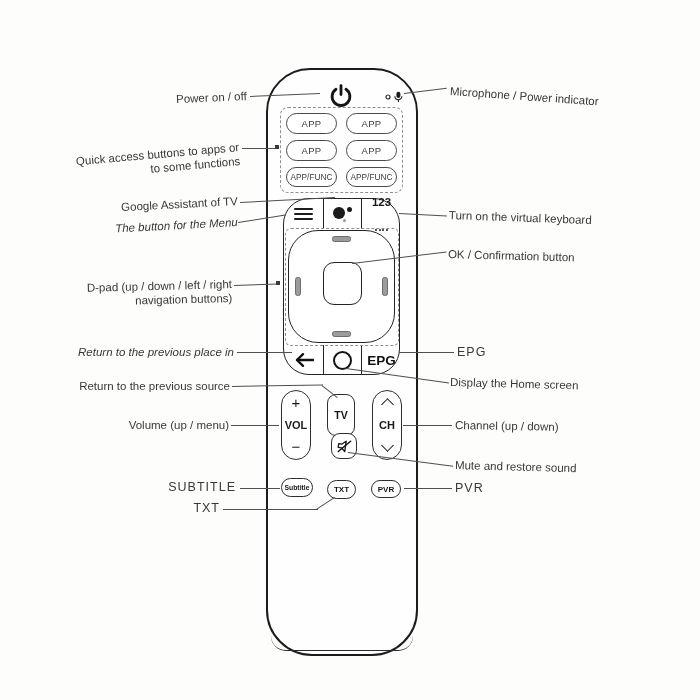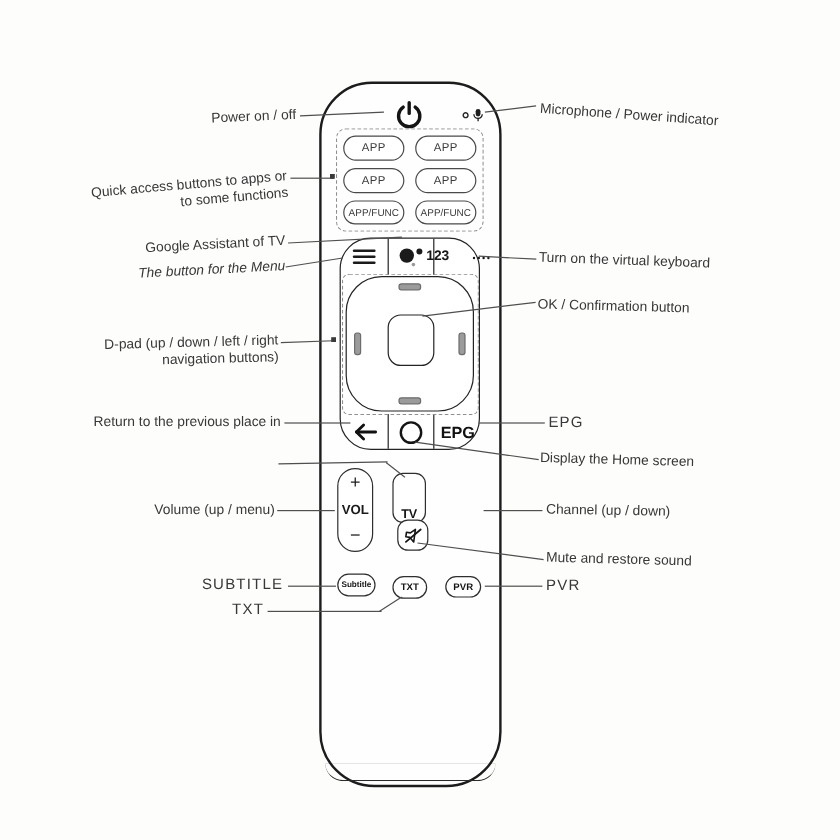--- a/index.html
+++ b/index.html
@@ -63,21 +63,21 @@
   .menu-bars{display:flex;flex-direction:column;gap:2.6px;}
   .menu-bars i{display:block;width:19px;height:2.6px;background:#1b1b1b;border-radius:1px;}
 
   
   .assist{position:relative;width:22px;height:18px;}
   .assist .b1{position:absolute;left:1px;top:2px;width:12px;height:12px;border-radius:50%;background:#1b1b1b;}
   .assist .b2{position:absolute;left:15px;top:2px;width:5px;height:5px;border-radius:50%;background:#1b1b1b;}
   .assist .b3{position:absolute;left:11px;top:14px;width:3.4px;height:3.4px;border-radius:50%;background:#9a9a9a;}
 
   
-  .kbd123{display:flex;flex-direction:row;align-items:center;gap:20px;}
+  .kbd123{display:flex;flex-direction:column;align-items:center;gap:20px;}
   .kbd123 .num{font-size:11.5px;font-weight:bold;color:#181818;line-height:11px;}
   .kbd123 .dots{display:flex;gap:1.8px;margin-top:1.5px;}
   .kbd123 .dots i{width:2px;height:2px;background:#181818;border-radius:50%;display:block;}
 
   
   #dpad-dash{position:absolute;left:1px;top:29px;width:114px;height:118px;box-sizing:border-box;border:1.2px dashed #8f8f8f;border-radius:6px;}
   #dpad{position:absolute;left:4px;top:31px;width:107px;height:113px;box-sizing:border-box;border:1.6px solid #242424;border-radius:30px;background:#fff;}
   .tick{position:absolute;background:#9b9b9b;border-radius:2.5px;border:0.8px solid #6d6d6d;}
   .tick.h{width:17px;height:4px;left:43px;}
   .tick.v{width:4px;height:17px;top:46px;}
@@ -93,21 +93,21 @@
   #vol-btn{left:13px;top:320px;width:30px;height:70px;}
   #ch-btn{left:104px;top:320px;width:30px;height:70px;}
   .plusminus{font-size:15px;font-weight:500;color:#1a1a1a;line-height:14px;}
   .pill-label{font-size:11px;font-weight:bold;color:#1a1a1a;}
   .chev{width:8px;height:8px;border-top:1.8px solid #1f1f1f;border-right:1.8px solid #1f1f1f;display:block;}
   .chev.up{transform:rotate(-45deg);margin-top:4px;}
   .chev.down{transform:rotate(135deg);margin-bottom:4px;}
 
   .sqbtn{position:absolute;box-sizing:border-box;border:1.5px solid #2e2e2e;border-radius:9px;background:#fff;
     display:flex;align-items:center;justify-content:center;}
-  #tv-btn{left:59px;top:324px;width:28px;height:42px;font-size:10.5px;font-weight:bold;color:#151515;align-items:flex-end;}
+  #tv-btn{left:59px;top:324px;width:28px;height:42px;font-size:10.5px;font-weight:bold;color:#151515;}
   #mute-btn{left:63px;top:363px;width:26px;height:26px;}
 
   .smallpill{position:absolute;box-sizing:border-box;border:1.4px solid #2e2e2e;border-radius:10px;background:#fff;
     display:flex;align-items:center;justify-content:center;font-weight:bold;color:#151515;}
   #subtitle-btn{left:13px;top:408px;width:32px;height:19px;font-size:6.8px;}
   #txt-btn{left:59px;top:410px;width:29px;height:19px;font-size:8px;}
   #pvr-btn{left:103px;top:410px;width:30px;height:18px;font-size:8px;}
 </style>
 </head>
 <body>
@@ -206,20 +206,25 @@
       <span>TV</span>
     </div>
 
     <div class="sqbtn" id="mute-btn">
       <svg width="17" height="17" viewBox="0 0 18 18" style="transform:rotate(8deg);">
         <polygon points="2.5,6.8 6,6.8 10,3.2 10,14.4 6,10.8 2.5,10.8" fill="none" stroke="#161616" stroke-width="1.4" stroke-linejoin="round"></polygon>
         <line x1="3.2" y1="15.2" x2="14.6" y2="2.6" stroke="#161616" stroke-width="1.6" stroke-linecap="round"></line>
       </svg>
     </div>
 
+    <div class="pillv" id="ch-btn">
+      <span class="chev up"></span>
+      <span class="pill-label">CH</span>
+      <span class="chev down"></span>
+    </div>
 
     <div class="smallpill" id="subtitle-btn">
       <span>Subtitle</span>
     </div>
     <div class="smallpill" id="txt-btn">
       <span>TXT</span>
     </div>
     <div class="smallpill" id="pvr-btn">
       <span>PVR</span>
     </div>
@@ -254,23 +259,24 @@
   <div class="lbl r" style="right:460px;top:140px;transform:rotate(-5deg);">
     <span class="ln2">Quick access buttons to apps or</span>
     <span class="ln2">to some functions</span>
   </div>
   <div class="lbl r" style="right:462px;top:194px;transform:rotate(-3deg);">Google Assistant of TV</div>
   <div class="lbl r" style="right:462px;top:215px;transform:rotate(-3deg);font-style:italic;">The button for the Menu</div>
   <div class="lbl r" style="right:468px;top:277px;transform:rotate(-1.5deg);">
     <span class="ln2">D-pad (up / down / left / right</span>
     <span class="ln2">navigation buttons)</span>
   </div>
-  <div class="lbl r" style="right:466px;top:345px;">
+  <div class="lbl r" style="right:466px;top:345px;font-style:italic;">
     <span class="ln2">Return to the previous place in</span>
   </div>
+  <div class="lbl r" style="right:470px;top:379px;">Return to the previous source</div>
   <div class="lbl r" style="right:471px;top:418px;">Volume (up / menu)</div>
   <div class="lbl r big" style="right:464px;top:480px;">SUBTITLE</div>
   <div class="lbl r big" style="right:480px;top:501px;">TXT</div>
 
   <div class="lbl l" style="left:450px;top:84px;transform:rotate(4deg);">Microphone / Power indicator</div>
   <div class="lbl l" style="left:449px;top:208px;transform:rotate(2deg);">Turn on the virtual keyboard</div>
   <div class="lbl l" style="left:448px;top:247px;transform:rotate(1.5deg);">OK / Confirmation button</div>
   <div class="lbl l big" style="left:457px;top:345px;">EPG</div>
   <div class="lbl l" style="left:450px;top:375px;transform:rotate(1.5deg);">Display the Home screen</div>
   <div class="lbl l" style="left:455px;top:418px;transform:rotate(1deg);">Channel (up / down)</div>

